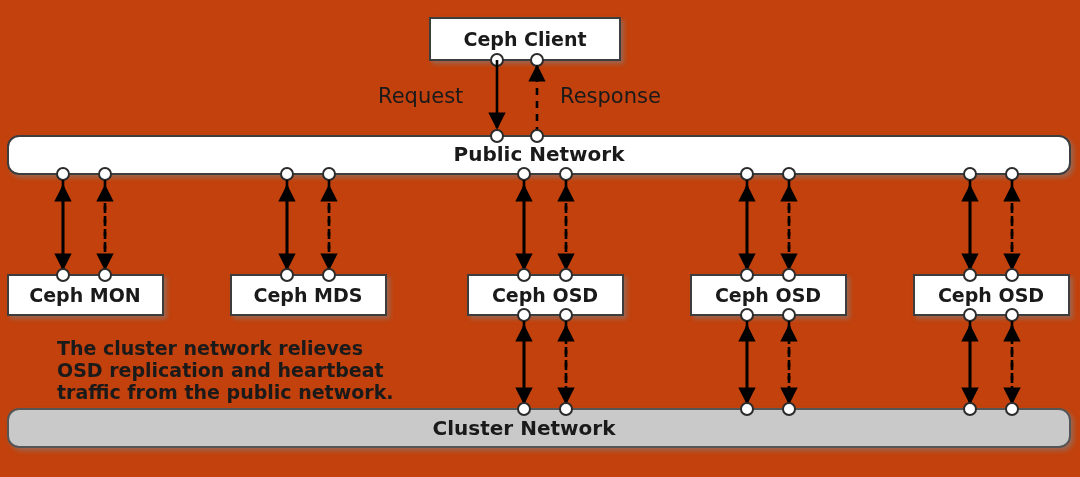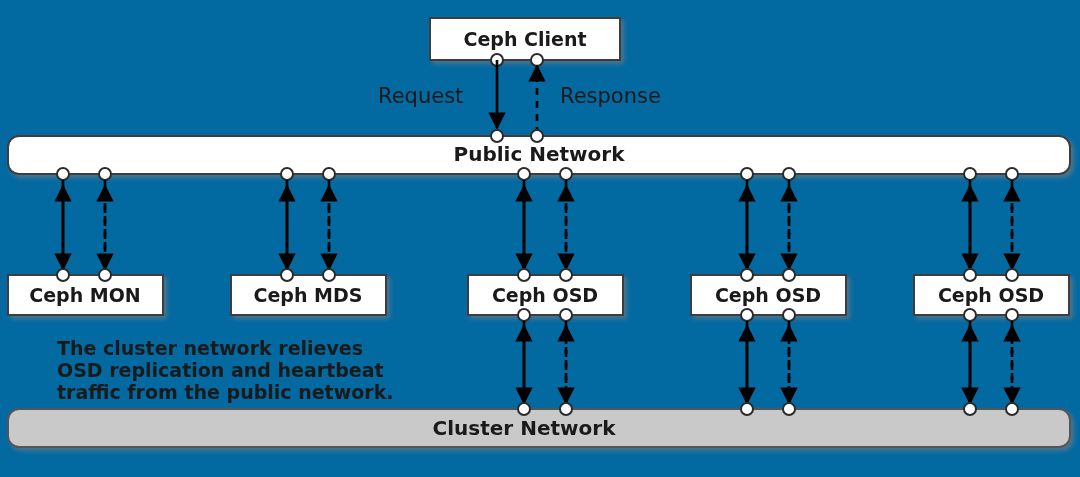--- a/index.html
+++ b/index.html
@@ -7,21 +7,21 @@
     padding: 0;
     background: #ffffff;
   }
   body {
     font-family: "DejaVu Sans", sans-serif;
   }
   #stage {
     position: relative;
     width: 1080px;
     height: 477px;
-    background: #0369a1;
+    background: #c2410c;
     overflow: hidden;
   }
   #svg-layer {
     position: absolute;
     left: 0;
     top: 0;
     width: 1080px;
     height: 477px;
   }
   .node-label {

